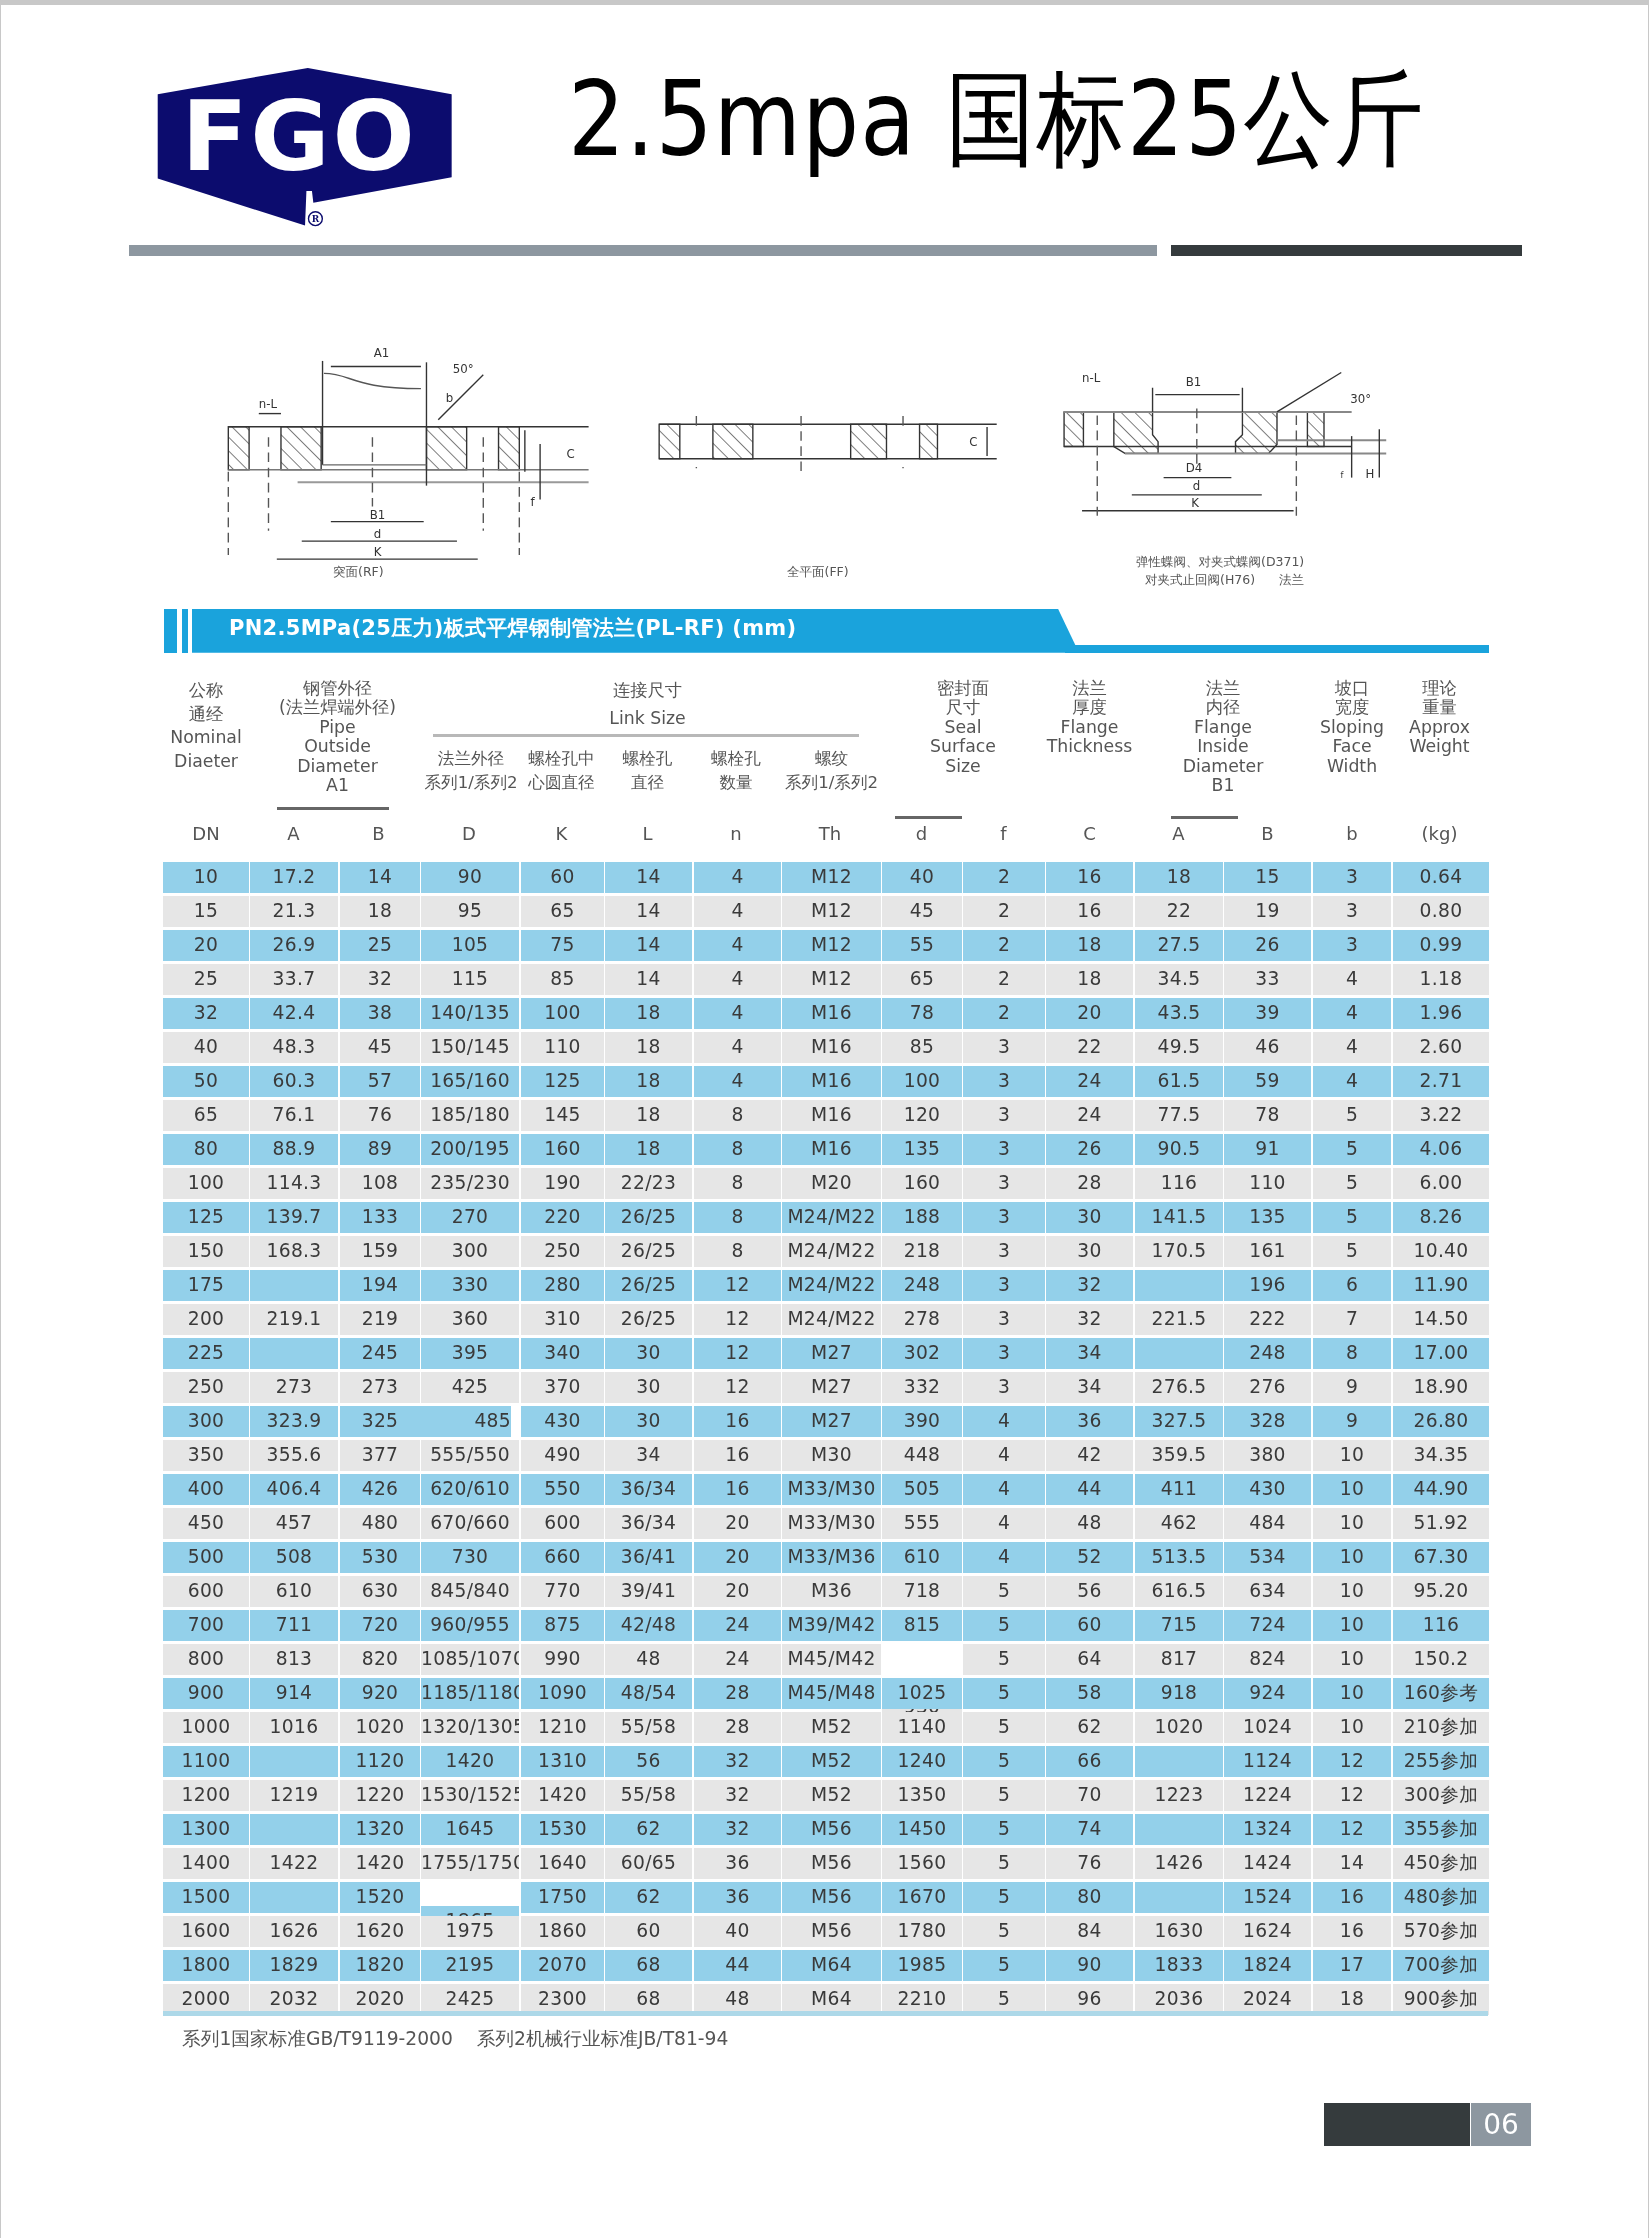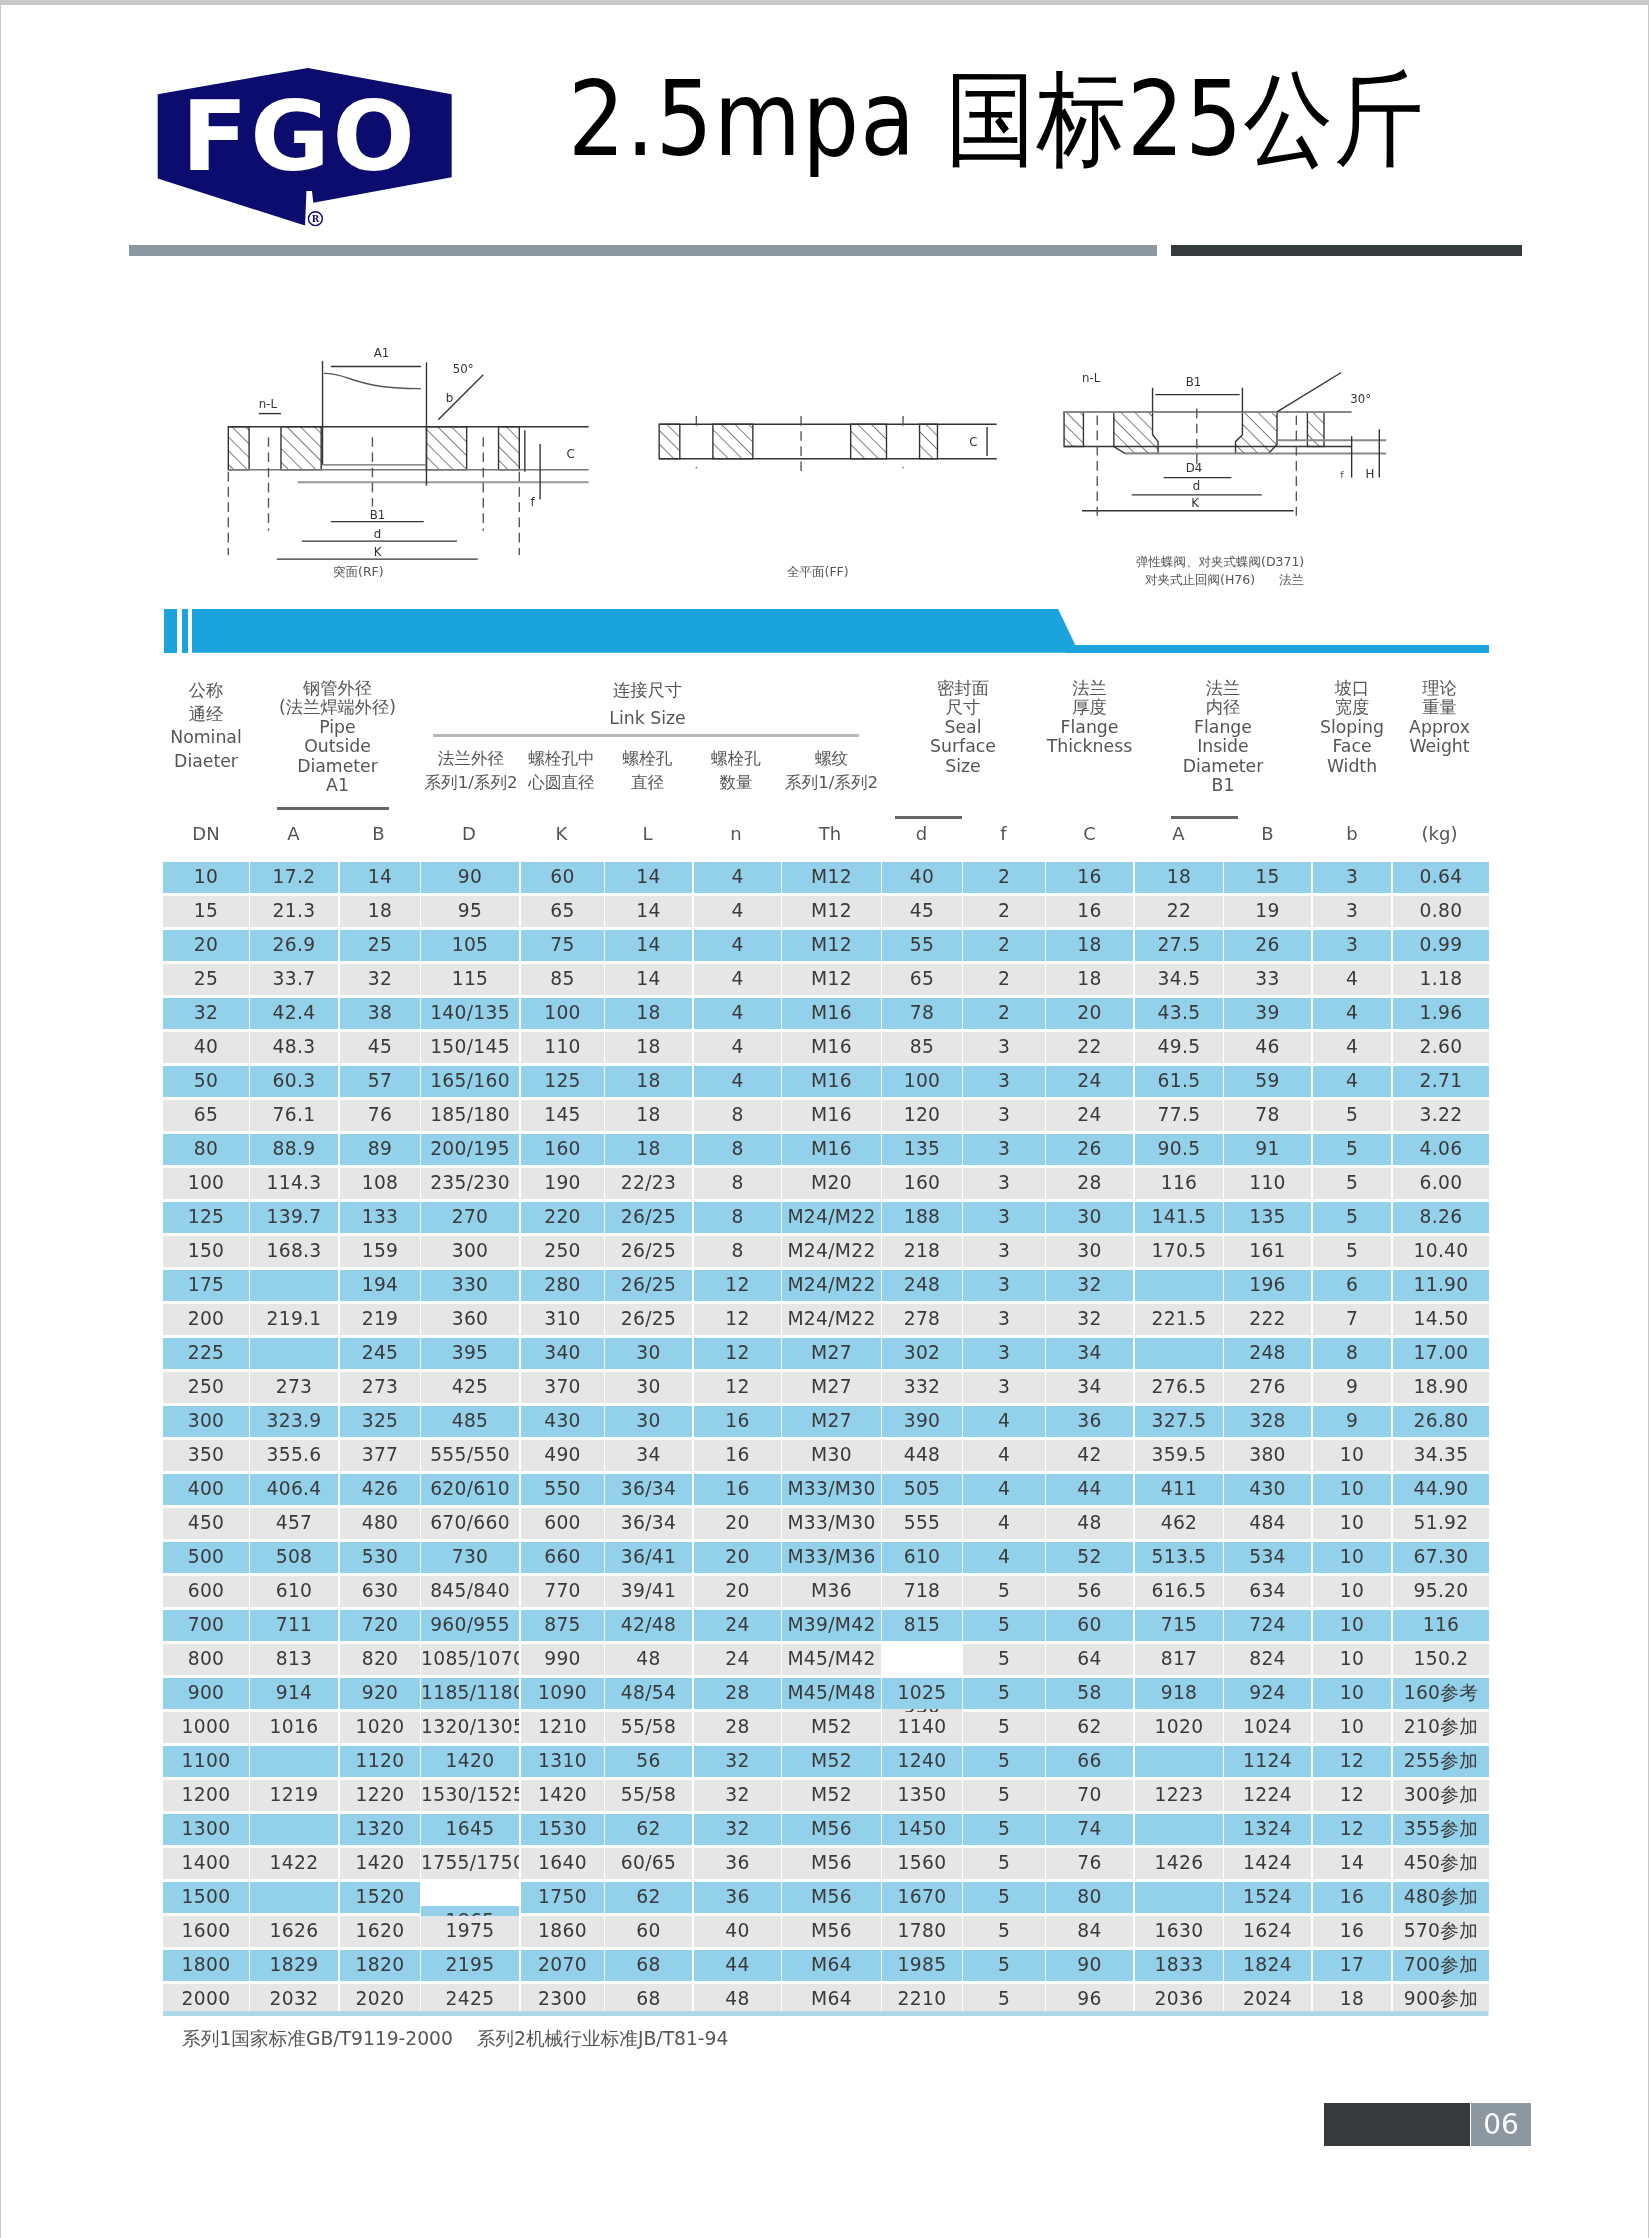--- a/index.html
+++ b/index.html
@@ -169,20 +169,21 @@
   </svg>
 </div>
 <div class="cap" style="left:1136px;top:554px;">弹性蝶阀、对夹式蝶阀(D371)</div>
 <div class="cap" style="left:1145px;top:572px;white-space:pre;">对夹式止回阀(H76)      法兰</div>
 
 <div class="abs sec-title">
   <div class="s1"></div>
   <div class="s2"></div>
   <div class="main"></div>
   <div class="line"></div>
+  <div class="txt">PN2.5MPa(25压力)板式平焊钢制管法兰(PL-RF) (mm)</div>
 </div>
 
 <div class="th" style="left:163px;top:679px;width:86px;">公称
 通经
 Nominal
 Diaeter</div>
 <div class="th" style="left:251px;top:679px;width:173px;line-height:19.4px;">钢管外径
 (法兰焊端外径)
 Pipe
 Outside
@@ -503,21 +504,21 @@
       <div class="cell" style="left: 883px; width: 87px;">34</div>
       <div class="cell" style="left: 972px; width: 88px;">276.5</div>
       <div class="cell" style="left: 1061px; width: 87px;">276</div>
       <div class="cell" style="left: 1150px; width: 78px;">9</div>
       <div class="cell" style="left: 1230px; width: 96px;">18.90</div>
     </div>
     <div class="row odd">
       <div class="cell" style="left: 0px; width: 86px;">300</div>
       <div class="cell" style="left: 87px; width: 88px;">323.9</div>
       <div class="cell" style="left: 177px; width: 80px;">325</div>
-      <div class="cell" style="left: 258px; width: 98px;">485</div>
+      <div class="cell" style="left: 250px; width: 98px; text-align: right;">485</div>
       <div class="cell" style="left: 358px; width: 83px;">430</div>
       <div class="cell" style="left: 442px; width: 87px;">30</div>
       <div class="cell" style="left: 531px; width: 87px;">16</div>
       <div class="cell" style="left: 619px; width: 99px;">M27</div>
       <div class="cell" style="left: 719px; width: 80px;">390</div>
       <div class="cell" style="left: 800px; width: 82px;">4</div>
       <div class="cell" style="left: 883px; width: 87px;">36</div>
       <div class="cell" style="left: 972px; width: 88px;">327.5</div>
       <div class="cell" style="left: 1061px; width: 87px;">328</div>
       <div class="cell" style="left: 1150px; width: 78px;">9</div>

